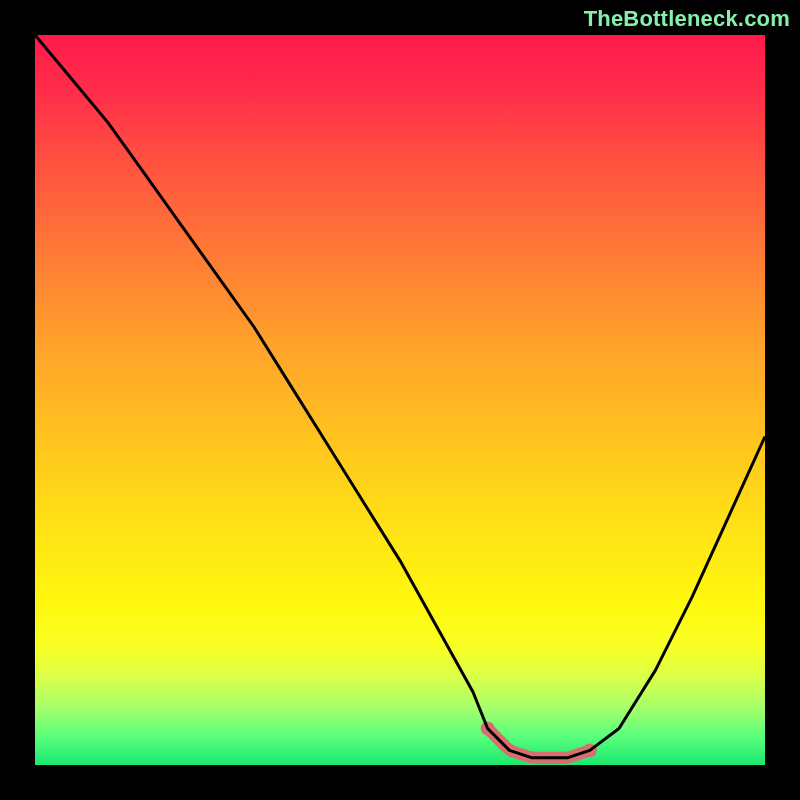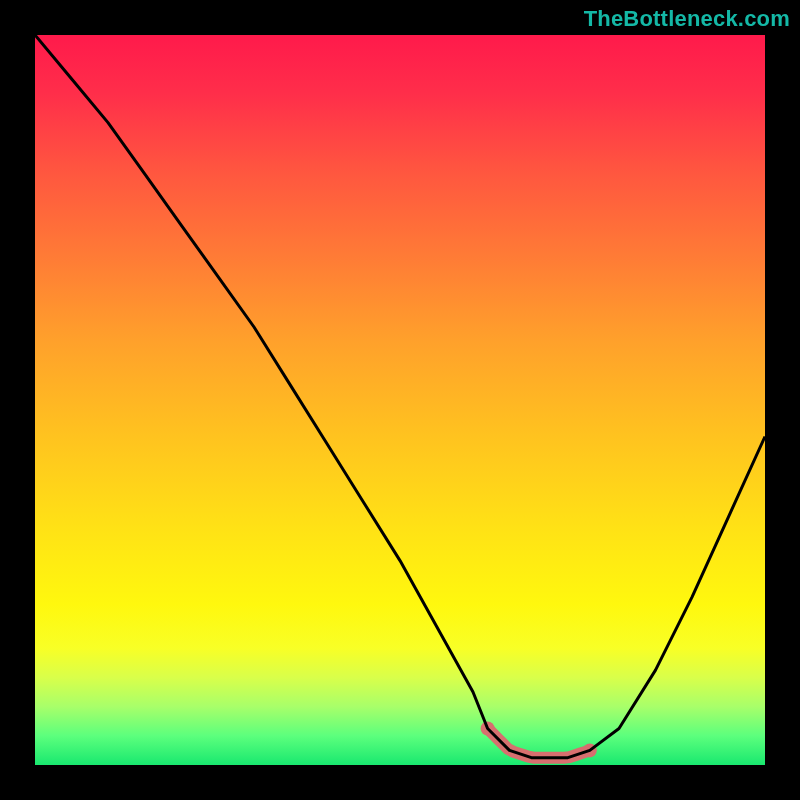--- a/index.html
+++ b/index.html
@@ -10,21 +10,21 @@
     height: 800px;
     background: #000;
   }
   .watermark {
     position: absolute;
     top: 6px;
     right: 10px;
     font-family: Arial, Helvetica, sans-serif;
     font-size: 22px;
     font-weight: 600;
-    color: #14b8a6;
+    color: #86efac;
     letter-spacing: 0.2px;
     z-index: 10;
     text-align: center;
   }
   .plot-area {
     position: absolute;
     left: 35px;
     top: 35px;
     width: 730px;
     height: 730px;

